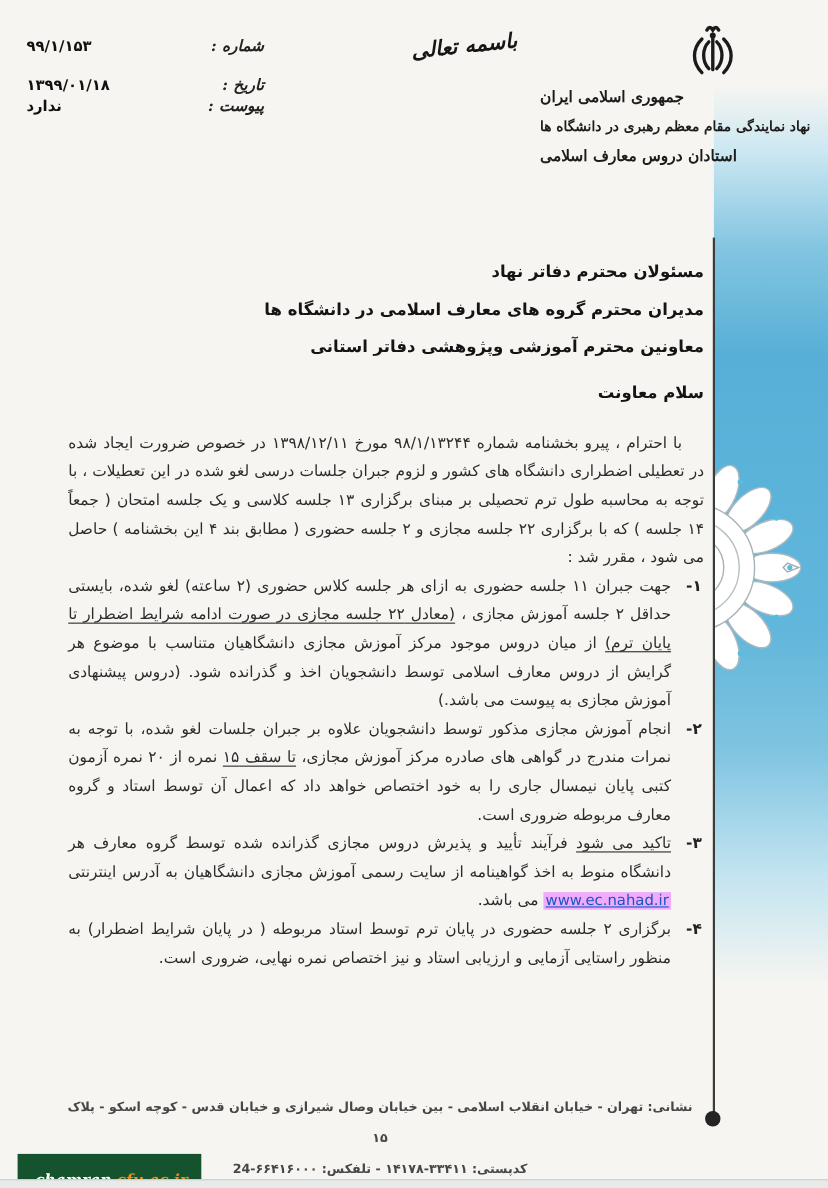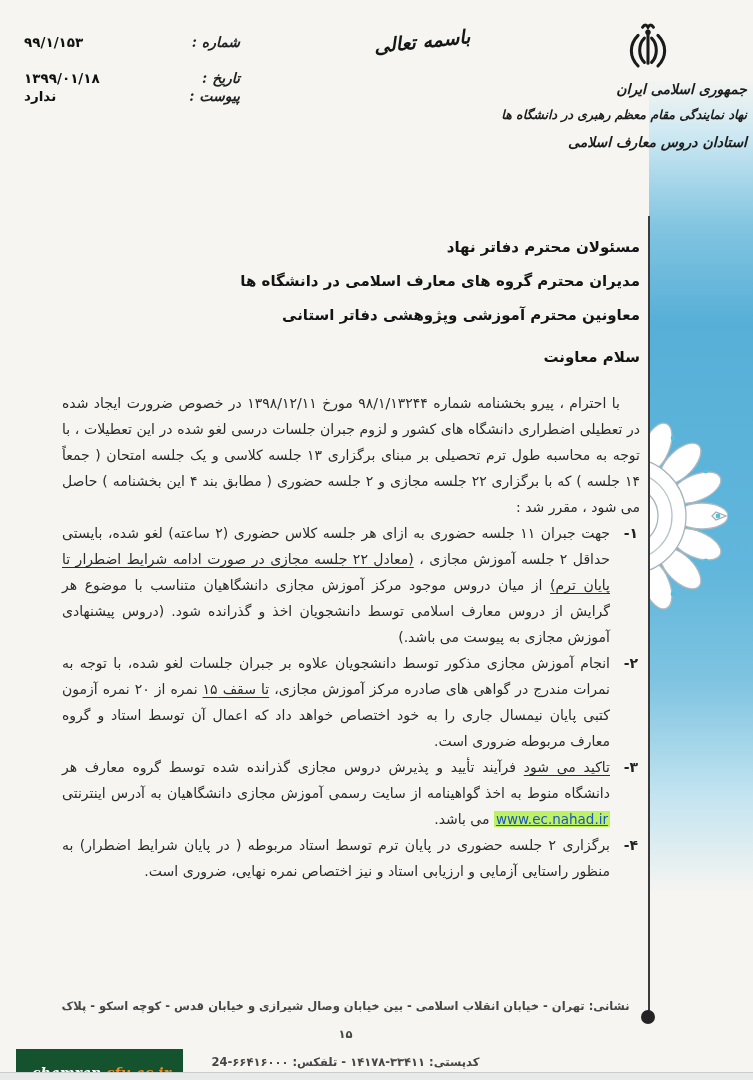--- a/index.html
+++ b/index.html
@@ -24,22 +24,22 @@
       rgba(246,245,241,0) 100%);
     overflow:hidden;
   }
   .medallion{position:absolute;left:-121px;top:338px;}
   
   .vrule{position:absolute;left:648px;top:216px;width:2px;height:798px;background:#3c3c3c;}
   .vrule-dot{position:absolute;left:641px;top:1010px;width:14px;height:14px;border-radius:50%;background:#242424;}
   
   .emblem{position:absolute;left:621px;top:20px;}
   .letterhead{
-    position:absolute;right:6px;top:76px;width:256px;direction:rtl;text-align:right;
-    font-family:"DejaVu Serif","Liberation Serif",serif;font-style:italic;color:#1c1c1c;
+    position:absolute;right:6px;top:76px;width:256px;direction:rtl;text-align:left;
+    font-family:"DejaVu Serif","Liberation Serif",serif;color:#1c1c1c;
   }
   .lh1{font-size:14px;font-weight:bold;line-height:26px;}
   .lh2{font-size:12.5px;font-weight:bold;line-height:26px;white-space:nowrap;}
   .lh3{font-size:24px;font-weight:bold;line-height:42px;}
   .lh4{font-size:14px;font-weight:bold;line-height:28px;}
   
   .meta{position:absolute;right:513px;left:24px;top:16px;direction:rtl;}
   .meta-row{display:flex;justify-content:space-between;align-items:baseline;height:36px;}
   .meta-label{font-family:"DejaVu Serif","Liberation Serif",serif;font-style:italic;font-weight:bold;font-size:14px;color:#222;}
   .meta-value{font-weight:bold;font-size:13.5px;color:#111;letter-spacing:.5px;}
@@ -61,21 +61,21 @@
   
   .body-text{
     position:absolute;right:113px;left:62px;top:390px;direction:rtl;
     font-size:14px;line-height:26px;text-align:justify;color:#2b2b2b;
   }
   .intro{text-indent:20px;margin:0 0 0 0;}
   .item{position:relative;padding-right:30px;}
   .marker{position:absolute;right:2px;top:0;font-weight:bold;color:#222;}
   .seg-underline{text-decoration:underline;text-underline-offset:3px;}
   .seg-link{
-    background:#bef264;color:#1a55c4;text-decoration:underline;
+    background:#f0abfc;color:#1a55c4;text-decoration:underline;
     padding:0 2px;font-size:13.5px;
   }
   
   .footer{
     position:absolute;right:120px;left:58px;top:992px;direction:rtl;text-align:center;
     font-size:11.5px;font-weight:bold;color:#474747;line-height:28px;
   }
   .num{direction:ltr;unicode-bidi:embed;margin-top:18px;}
   
   .watermark{

